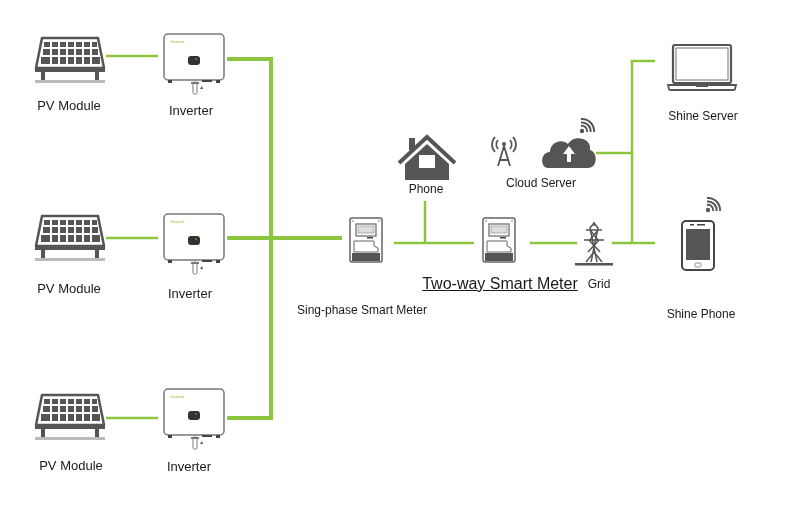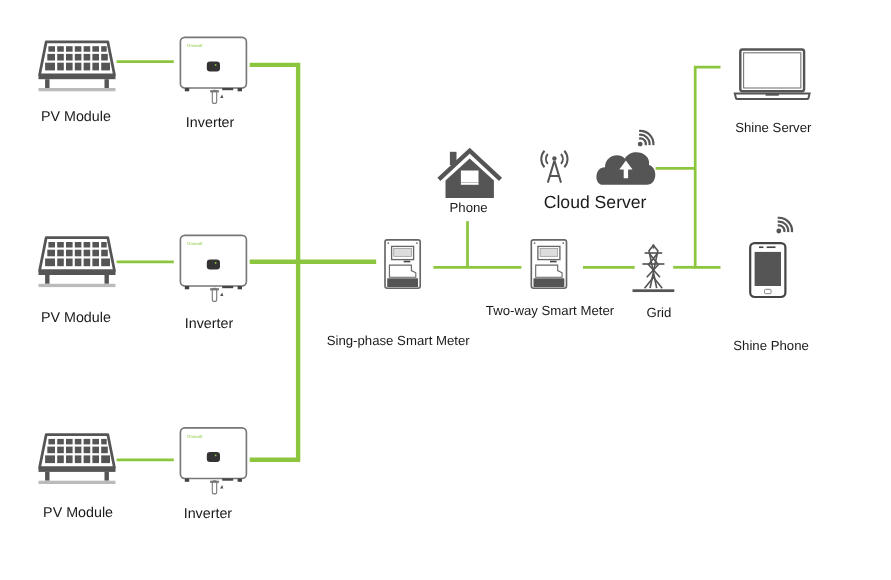--- a/index.html
+++ b/index.html
@@ -165,18 +165,18 @@
 <div class="lbl" style="left:69px; top:99px;">PV Module</div>
 <div class="lbl" style="left:69px; top:282px;">PV Module</div>
 <div class="lbl" style="left:71px; top:459px;">PV Module</div>
 
 <div class="lbl" style="left:191px; top:104px;">Inverter</div>
 <div class="lbl" style="left:190px; top:287px;">Inverter</div>
 <div class="lbl" style="left:189px; top:460px;">Inverter</div>
 
 <div class="lbl" style="left:362px; top:272px; font-size:12px;margin-top:32px;">Sing-phase Smart Meter</div>
 <div class="lbl" style="left:426px; top:183px; font-size:12px;">Phone</div>
-<div class="lbl" style="left:500px; top:276px; font-size:12px;">Two-way Smart Meter</div>
+<div class="lbl" style="left:500px; top:276px; font-size:16px;text-decoration:underline;">Two-way Smart Meter</div>
 <div class="lbl" style="left:599px; top:278px; font-size:12px;text-align:right;">Grid</div>
-<div class="lbl" style="left:541px; top:177px; font-size:16px;">Cloud Server</div>
+<div class="lbl" style="left:541px; top:177px; font-size:12px;">Cloud Server</div>
 <div class="lbl" style="left:703px; top:98px; font-size:12px;margin-top:12px;">Shine Server</div>
 <div class="lbl" style="left:701px; top:276px; font-size:12px;margin-top:32px;">Shine Phone</div>
 </div>
 
 </body></html>

